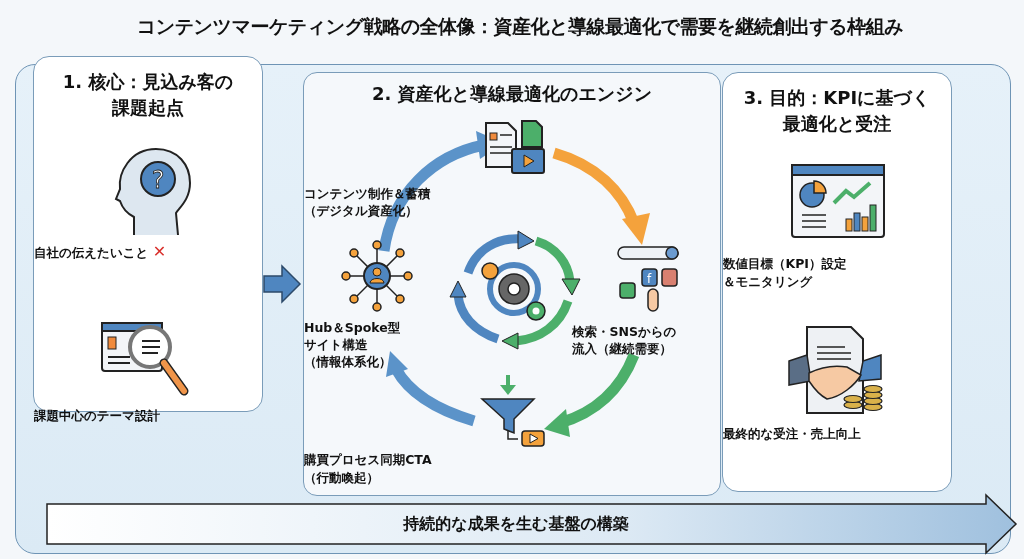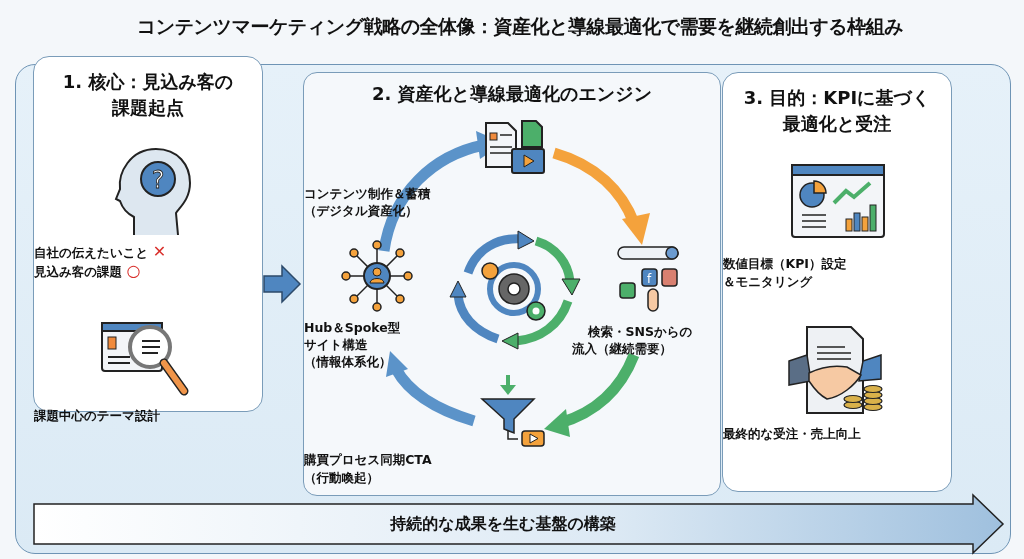--- a/index.html
+++ b/index.html
@@ -6,45 +6,41 @@
   body{width:1024px;height:559px;background:#f4f7fa;font-family:"DejaVu Sans","Liberation Sans",sans-serif;color:#111;position:relative;overflow:hidden;}
   .title{position:absolute;left:0;top:14px;width:1024px;text-align:center;font-size:19px;font-weight:bold;letter-spacing:-0.5px;padding-left:8px;}
   .outer{position:absolute;left:15px;top:64px;width:996px;height:490px;border:1.5px solid #6e94b5;border-radius:20px;background:linear-gradient(180deg,#e6f1f9,#dbeaf5);box-sizing:border-box;}
   .panel{position:absolute;background:#fff;border:1.5px solid #7a9cb9;border-radius:16px;box-sizing:border-box;}
   .p1{left:33px;top:56px;width:230px;height:356px;}
   .p2{left:303px;top:72px;width:418px;height:424px;border-radius:14px;background:#f5f8fb;}
   .p3{left:722px;top:72px;width:230px;height:420px;}
   .ph{position:absolute;left:0;width:100%;text-align:center;font-weight:bold;font-size:18px;line-height:25px;}
   .lbl{position:absolute;font-size:12.5px;font-weight:bold;line-height:17px;white-space:nowrap;}
   .arrow-r{position:absolute;}
-  .bottom{position:absolute;left:33px;top:502px;width:970px;height:44px;}
+  .bottom{position:absolute;left:46px;top:502px;width:970px;height:44px;}
   .bottom-text{position:absolute;left:0;top:0;width:940px;height:44px;line-height:44px;text-align:center;font-size:16px;font-weight:bold;}
   svg{position:absolute;overflow:visible;}
 </style>
 </head>
 <body>
 
 <div class="title">コンテンツマーケティング戦略の全体像：資産化と導線最適化で需要を継続創出する枠組み</div>
 <div class="outer"></div>
 
 <div class="panel p1">
   <div class="ph" style="top:12px">1. 核心：見込み客の</div>
   <div class="ph" style="top:38px">課題起点</div>
   <svg style="left:80px;top:86px" width="80" height="96" viewBox="0 0 80 96">
     <path d="M20 92 L20 74 C12 70 8 64 6 58 L2 56 L6 46 C4 30 16 6 42 6 C64 6 76 22 76 40 C76 56 66 64 62 70 L64 92" fill="#dde7f0" stroke="#222" stroke-width="2"></path>
     <circle cx="44" cy="36" r="17" fill="#4f86c0" stroke="#222" stroke-width="2"></circle>
     <text x="44" y="45" font-size="24" text-anchor="middle" fill="#fff" stroke="#222" stroke-width="0.8" font-family="DejaVu Sans, sans-serif">?</text>
   </svg>
   <div class="lbl" style="left:0;width:230px;top:186px">
     <span>自社の伝えたいこと</span>
     <span style="color:#d9302c;font-size:16px">✕</span>
-  </div>
-  <div class="lbl" style="left:0;width:230px;top:205px">
-    <span>見込み客の課題</span>
-    <span style="color:#d9302c;font-size:16px">○</span>
   </div>
   <svg style="left:66px;top:262px" width="100" height="84" viewBox="0 0 100 84">
     <rect x="2" y="4" width="60" height="48" rx="3" fill="#f3f5f8" stroke="#222" stroke-width="2"></rect>
     <rect x="2" y="4" width="60" height="8" fill="#4f86c0" stroke="#222" stroke-width="2"></rect>
     <rect x="8" y="18" width="8" height="12" fill="#f08a3c" stroke="#222" stroke-width="1"></rect>
     <line x1="8" y1="38" x2="30" y2="38" stroke="#222" stroke-width="2"></line>
     <line x1="8" y1="44" x2="30" y2="44" stroke="#222" stroke-width="2"></line>
     <circle cx="50" cy="28" r="20" fill="#fff" stroke="#777" stroke-width="4"></circle>
     <line x1="42" y1="22" x2="60" y2="22" stroke="#222" stroke-width="2"></line>
     <line x1="42" y1="28" x2="60" y2="28" stroke="#222" stroke-width="2"></line>
@@ -108,21 +104,21 @@
 
   <svg style="left:312px;top:172px" width="70" height="74" viewBox="0 0 70 74">
     <rect x="2" y="2" width="60" height="12" rx="6" fill="#eef2f6" stroke="#222" stroke-width="1.5"></rect>
     <rect x="50" y="2" width="12" height="12" rx="6" fill="#6b9bd0" stroke="#222" stroke-width="1.5"></rect>
     <rect x="4" y="38" width="15" height="15" rx="3" fill="#4caf6a" stroke="#222" stroke-width="1.5"></rect>
     <rect x="26" y="24" width="15" height="17" rx="3" fill="#4f86c0" stroke="#222" stroke-width="1.5"></rect>
     <text x="33" y="38" font-size="12" text-anchor="middle" fill="#fff" font-family="DejaVu Sans, sans-serif">f</text>
     <rect x="46" y="24" width="15" height="17" rx="3" fill="#d98070" stroke="#222" stroke-width="1.5"></rect>
     <rect x="32" y="44" width="10" height="22" rx="5" fill="#f6c9a3" stroke="#222" stroke-width="1.5"></rect>
   </svg>
-  <div class="lbl" style="left:284px;width:150px;top:250px">検索・SNSからの</div>
+  <div class="lbl" style="left:268px;width:150px;top:250px">検索・SNSからの</div>
   <div class="lbl" style="left:268px;width:150px;top:267px">流入（継続需要）</div>
 
   <svg style="left:38px;top:168px" width="70" height="70" viewBox="0 0 70 70">
     <g stroke="#222" stroke-width="1.5">
       <line x1="35" y1="35" x2="35" y2="4"></line>
         <line x1="35" y1="35" x2="58" y2="12"></line>
         <line x1="35" y1="35" x2="66" y2="35"></line>
         <line x1="35" y1="35" x2="58" y2="58"></line>
       <line x1="35" y1="35" x2="35" y2="66"></line>
         <line x1="35" y1="35" x2="12" y2="58"></line>

